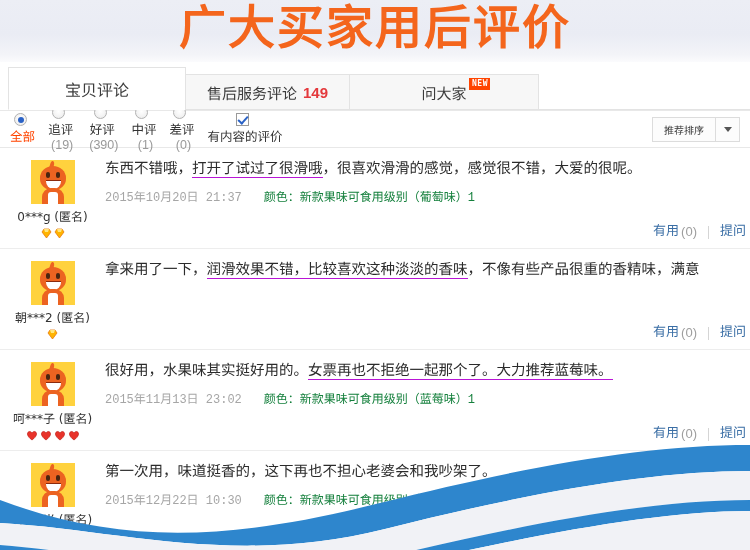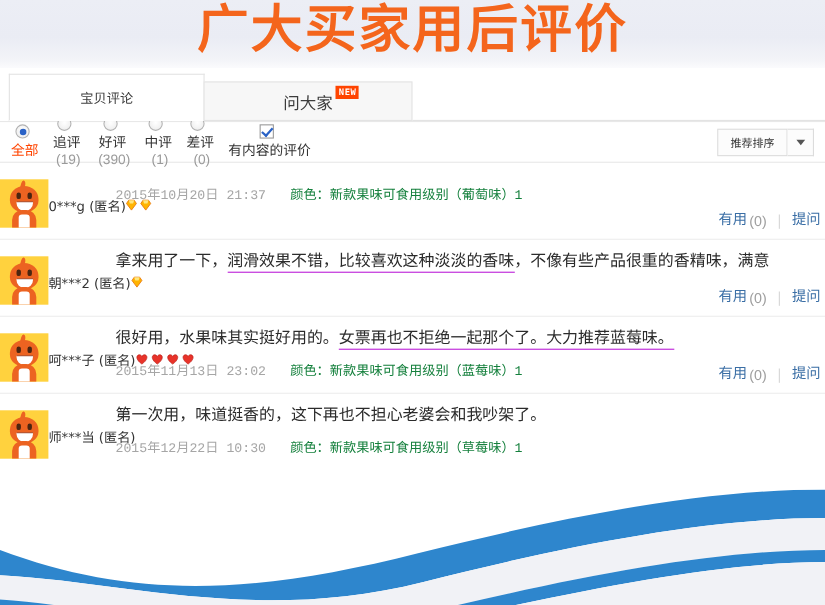--- a/index.html
+++ b/index.html
@@ -74,21 +74,21 @@
     cursor: pointer;
     border: 1px solid #e3e3e3;
     background: #f7f7f7;
     height: 36px;
     padding: 0 10px;
   }
   .tab.active {
     background: #ffffff;
     border-bottom-color: #ffffff;
     height: 43px;
-    font-size: 12px;
+    font-size: 16px;
   }
   .tab-0 { width: 178px; }
   .tab-1 { width: 165px; margin-left: -1px; }
   .tab-2 { width: 190px; margin-left: -1px; }
   .tab-count {
     color: #e4393c;
     font-weight: bold;
     margin-left: 6px;
     font-size: 15px;
   }
@@ -219,21 +219,21 @@
     padding: 10px 0 8px 0;
     min-height: 70px;
     box-sizing: border-box;
   }
   .review:last-child { border-bottom: none; }
 
   .rev-left {
     width: 105px;
     flex: none;
     display: flex;
-    flex-direction: row;
+    flex-direction: column;
     align-items: center;
     padding-top: 2px;
     text-align: right;
   }
   .avatar {
     width: 44px;
     height: 44px;
     background: #ffd23e;
     position: relative;
     overflow: hidden;
@@ -374,20 +374,24 @@
   <div class="banner-title">广大买家用后评价</div>
 </div>
 
 <div class="tabstrip-wrap">
   <div class="tabstrip">
 
     <div class="tab tab-0 active">
       <span>宝贝评论</span>
     </div>
 
+    <div class="tab tab-1">
+      <span>售后服务评论</span>
+      <span class="tab-count">149</span>
+    </div>
 
     <div class="tab tab-2">
       <span>问大家</span>
       <span class="new-badge">NEW</span>
     </div>
 
   </div>
 </div>
 
 <div class="filterbar">
@@ -461,20 +465,21 @@
           </span>
         <span class="diamond">
             <svg width="11" height="11" viewBox="0 0 11 11">
               <polygon points="1,4 3,1 8,1 10,4 5.5,10" fill="#ffb400" stroke="#e8780c" stroke-width="0.8"></polygon>
               <polygon points="3,1 8,1 7,4 4,4" fill="#ffe680"></polygon>
             </svg>
           </span>
       </div>
     </div>
     <div class="rev-right">
+      <div class="rev-text"><span>东西不错哦，</span><span class="hl">打开了试过了很滑哦</span><span>，很喜欢滑滑的感觉，感觉很不错，大爱的很呢。</span></div>
       <div class="rev-meta">
         <span class="rev-date">2015年10月20日 21:37</span>
         <span class="rev-spec">颜色：新款果味可食用级别（葡萄味）1</span>
       </div>
       <div class="rev-actions">
         <span class="act-link">有用</span>
         <span class="act-count">(0)</span>
         <span class="act-sep"></span>
         <span class="act-link">提问</span>
       </div>

